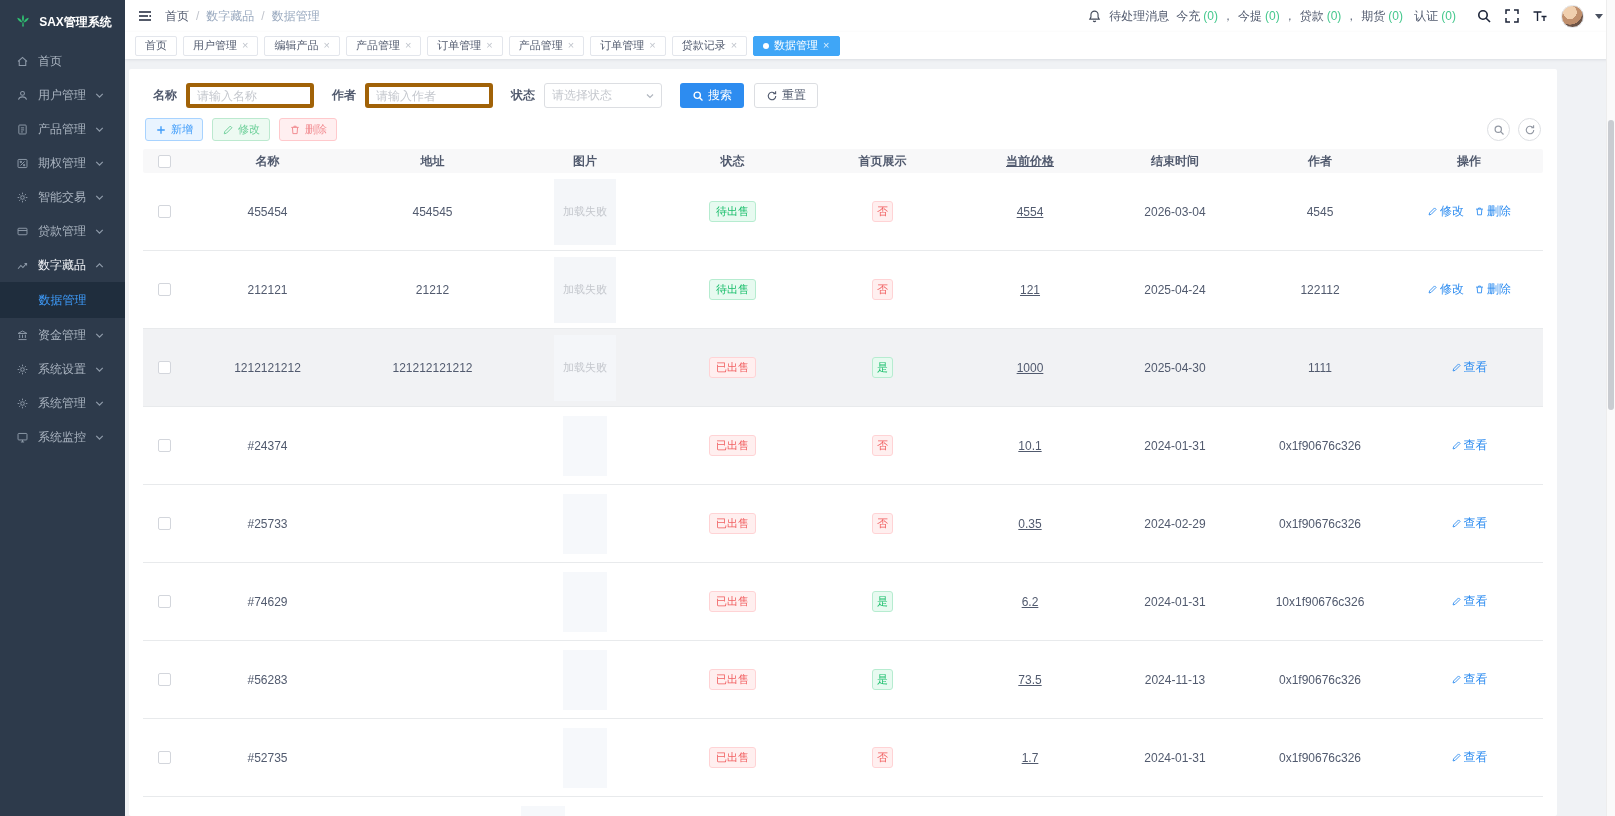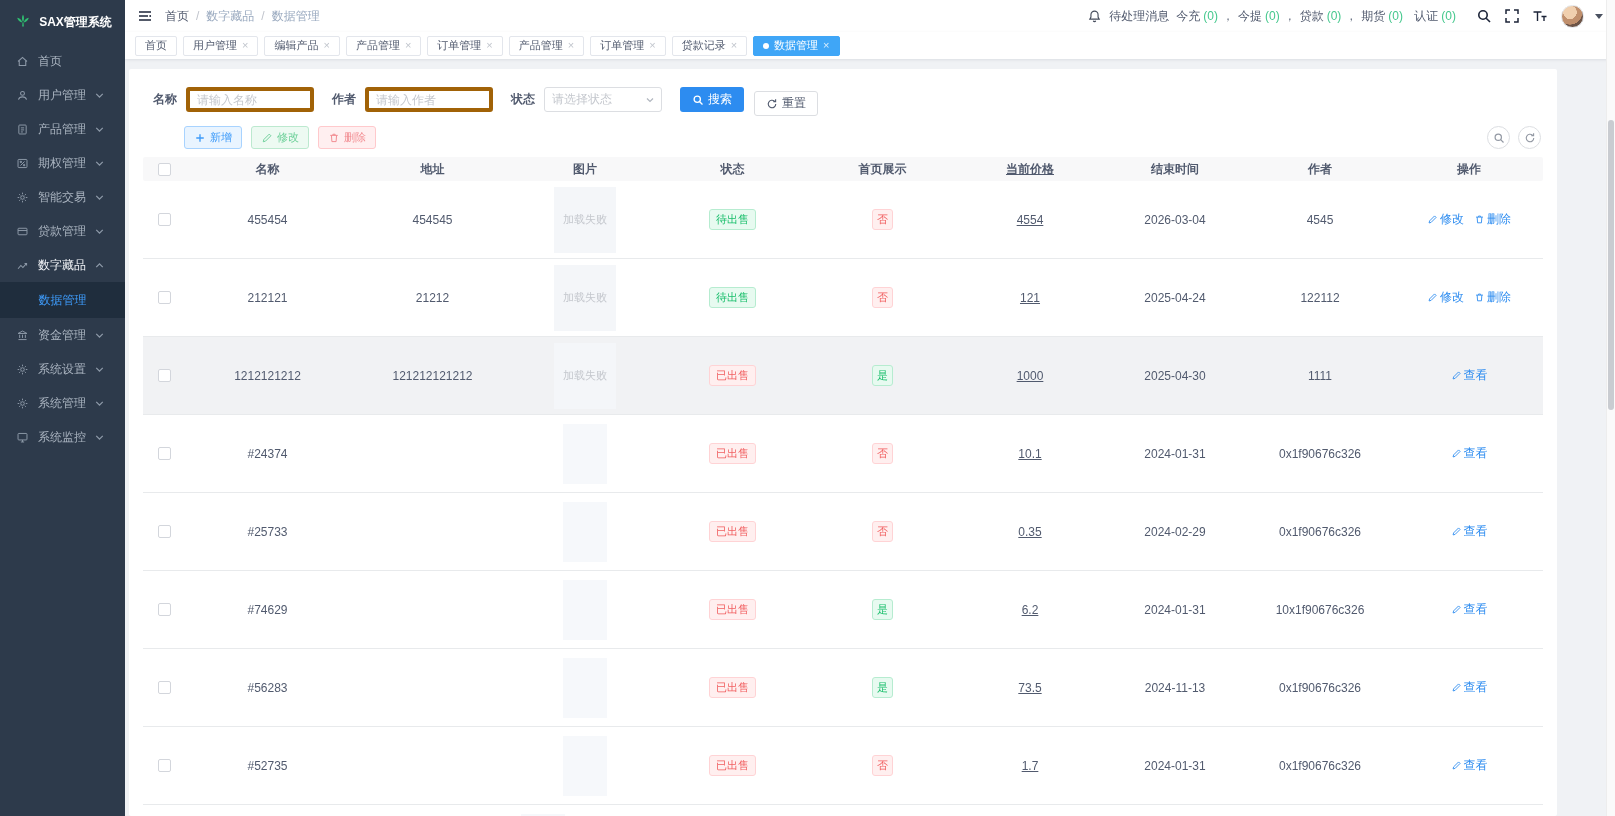--- a/index.html
+++ b/index.html
@@ -55,26 +55,26 @@
   .f-group { display:flex; align-items:center; margin-right:18px; }
   .f-label { font-weight:bold; color:#515a6e; margin-right:9px; white-space:nowrap; }
   .f-input { width:128px; height:25px; border:4px solid #a16207; border-radius:3px; padding:0 7px; font-size:12px; color:#b91c1c; outline:none; font-family:inherit; }
   .f-input::placeholder { color:#c5c8ce; }
   .f-select { position:relative; width:118px; height:25px; border:1px solid #dcdee2; border-radius:3px; display:flex; align-items:center;
               padding:0 22px 0 7px; color:#c5c8ce; cursor:pointer; background:#fff; }
   .sel-caret { position:absolute; right:5px; top:6px; width:12px; height:12px; color:#b0b6bf; }
   .btn { height:25px; display:inline-flex; align-items:center; gap:4px; padding:0 11px; border-radius:3px; font-size:12px; cursor:pointer; border:1px solid transparent; background:#fff; font-family:inherit; }
   .btn .ico { width:12px; height:12px; }
   .btn-search { background:#2d8cf0; color:#fff; margin-right:10px; }
-  .btn-reset { border-color:#dcdee2; color:#515a6e;margin-top:8px; }
+  .btn-reset { border-color:#dcdee2; color:#515a6e; }
 
   
   .toolbar { display:flex; align-items:center; padding:0 2px 8px 2px; }
   .btn-sm { height:23px; font-size:11px; padding:0 9px; margin-right:9px; }
-  .btn-add { background:#e9f4ff; border-color:#a8d3ff; color:#3e9bfa;margin-left:39px; }
+  .btn-add { background:#e9f4ff; border-color:#a8d3ff; color:#3e9bfa; }
   .btn-edit { background:#edfaf2; border-color:#bce9cf; color:#6ed09a; }
   .btn-del { background:#ffeff0; border-color:#ffc9cc; color:#f28b90; }
   .tool-right { margin-left:auto; display:flex; gap:8px; }
   .circle-btn { width:23px; height:23px; border-radius:50%; border:1px solid #dcdee2; background:#fff; color:#9298a3;
                 display:flex; align-items:center; justify-content:center; cursor:pointer; }
   .circle-btn .ico { width:12px; height:12px; }
 
   
   .table { flex:1; min-height:0; overflow:hidden; }
   .thead { display:flex; align-items:center; height:24px; background:#f8f8f9; color:#515a6e; font-weight:bold; border-radius:2px; }

